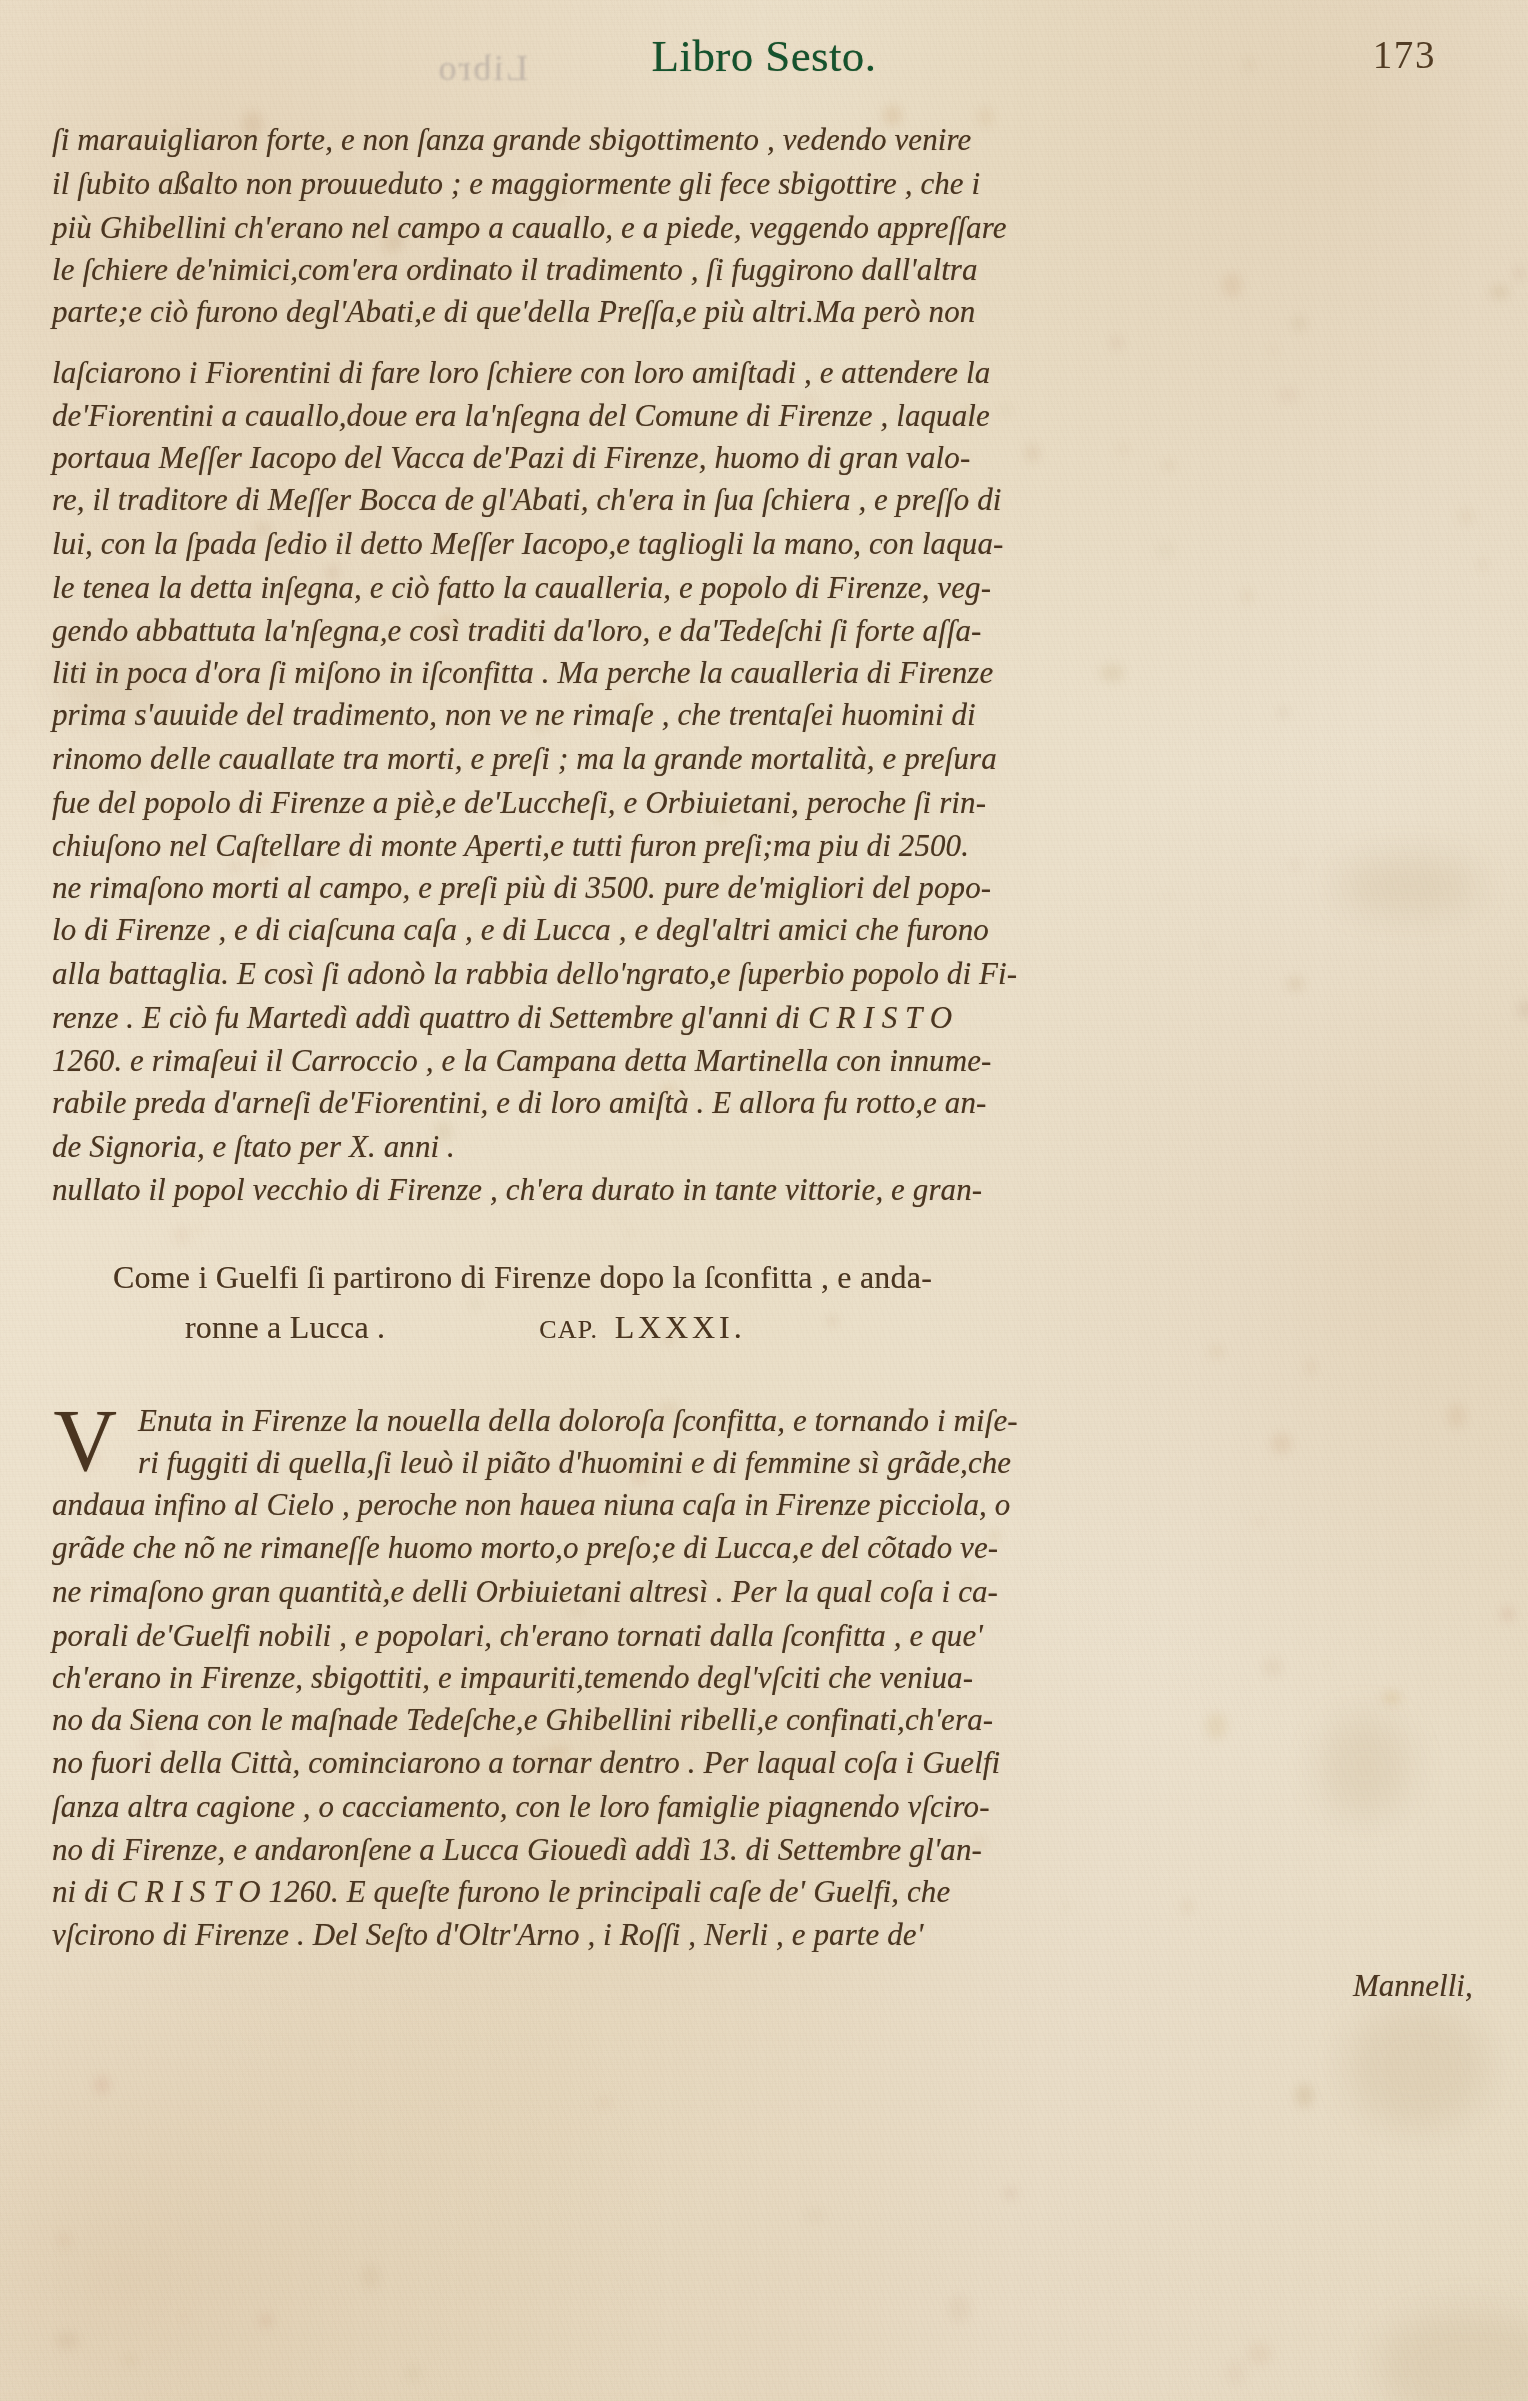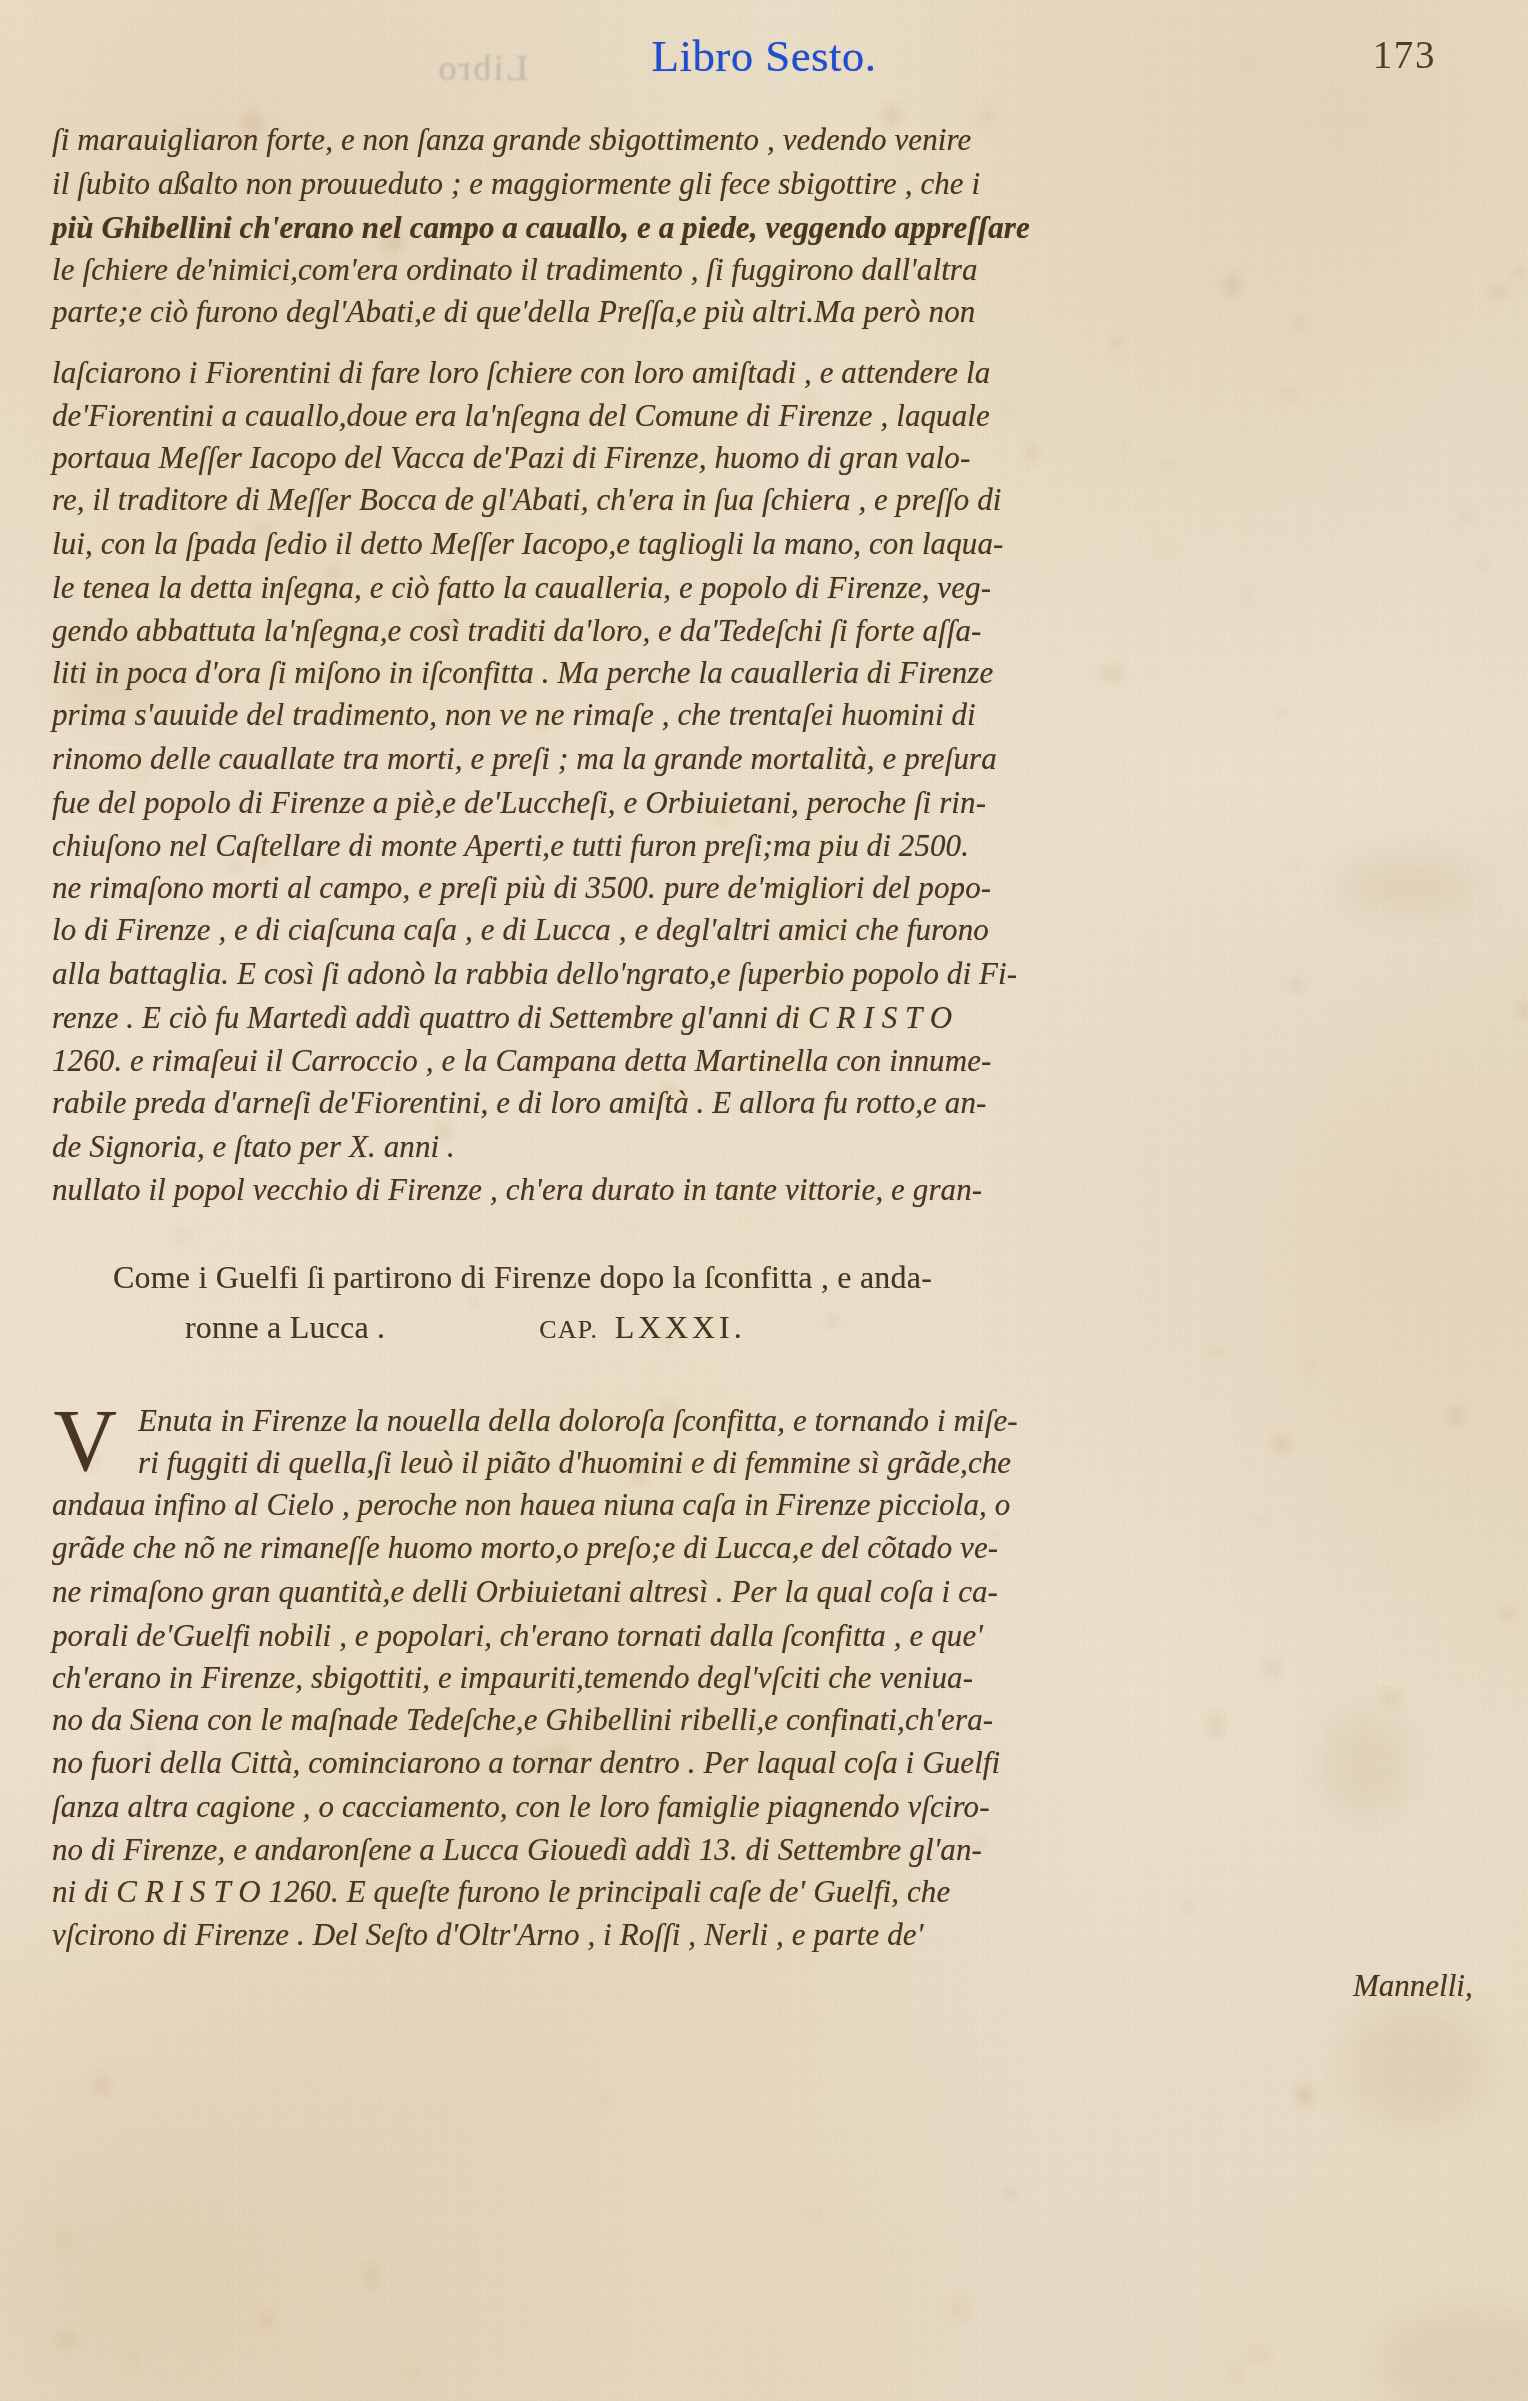--- a/index.html
+++ b/index.html
@@ -38,21 +38,21 @@
 
   
   .runhead{
     position:absolute;left:0;right:0;top:30px;height:67px;
   }
   .runhead .title{
     position:absolute;left:0;right:0;top:0;
     text-align:center;
     font-family:"Liberation Serif", serif;
     font-size:45px;letter-spacing:0.4px;
-    color:#1d4ed8;
+    color:#14532d;
     text-shadow:0 0 0.9px rgba(79,58,34,.55);
   }
   .runhead .folio{
     position:absolute;right:92px;top:1.6px;
     font-family:"Liberation Serif", serif;
     font-size:39px;letter-spacing:1.6px;color:#523c24;
   }
   .ghost{
     position:absolute;left:436px;top:17px;
     font-family:"Liberation Serif", serif;
@@ -257,21 +257,21 @@
     <span class="ghost">Libro</span>
     <div class="title">Libro Sesto.</div>
     <div class="folio">173</div>
   </div>
 
   <div id="block">
 
     <div>
       <span class="ln" style="display: block; transform: scaleX(1); transform-origin: left center; margin-top: 0px;">ſi marauigliaron forte, e non ſanza grande sbigottimento ,  vedendo venire</span>
       <span class="ln" style="display: block; transform: scaleX(1); transform-origin: left center; margin-top: 1.1px;">il ſubito aßalto non prouueduto ; e maggiormente gli  fece sbigottire , che i</span>
-      <span class="ln" style="display: block; transform: scaleX(1); transform-origin: left center; margin-top: 0.6px; font-weight: bold;">più Ghibellini ch'erano nel campo a cauallo, e a piede,  veggendo appreſſare</span>
+      <span class="ln" style="display: block; transform: scaleX(1); transform-origin: left center; margin-top: 0.6px;">più Ghibellini ch'erano nel campo a cauallo, e a piede,  veggendo appreſſare</span>
       <span class="ln" style="display: block; transform: scaleX(1); transform-origin: left center; margin-top: -0.8px;">le ſchiere de'nimici,com'era ordinato il tradimento ,  ſi fuggirono dall'altra</span>
       <span class="ln" style="display: block; transform: scaleX(1); transform-origin: left center; margin-top: -1px;">parte;e ciò furono degl'Abati,e di que'della Preſſa,e più altri.Ma però non</span>
       <span class="ln" style="display: block; transform: scaleX(1); transform-origin: left center; margin-top: 18px;">laſciarono i Fiorentini di fare loro ſchiere con loro amiſtadi , e attendere la</span>
       <span class="ln" style="display: block; transform: scaleX(1); transform-origin: left center; margin-top: 0.3px;">de'Fiorentini a cauallo,doue era la'nſegna del Comune di Firenze , laquale</span>
       <span class="ln" style="display: block; transform: scaleX(1); transform-origin: left center; margin-top: -1px;">portaua Meſſer Iacopo del Vacca de'Pazi di Firenze, huomo di gran valo-</span>
       <span class="ln" style="display: block; transform: scaleX(1); transform-origin: left center; margin-top: -0.8px;">re, il traditore di Meſſer Bocca de gl'Abati, ch'era in ſua ſchiera , e preſſo di</span>
       <span class="ln" style="display: block; transform: scaleX(1); transform-origin: left center; margin-top: 0.6px;">lui, con la ſpada ſedio il detto Meſſer Iacopo,e tagliogli la mano, con laqua-</span>
       <span class="ln" style="display: block; transform: scaleX(1); transform-origin: left center; margin-top: 1.1px;">le tenea la detta inſegna, e ciò fatto la caualleria, e popolo di Firenze, veg-</span>
       <span class="ln" style="display: block; transform: scaleX(1); transform-origin: left center; margin-top: -0.02px;">gendo abbattuta la'nſegna,e così traditi da'loro, e da'Tedeſchi ſi forte aſſa-</span>
       <span class="ln" style="display: block; transform: scaleX(1); transform-origin: left center; margin-top: -1.1px;">liti in poca d'ora ſi miſono in iſconfitta . Ma perche la caualleria di Firenze</span>

